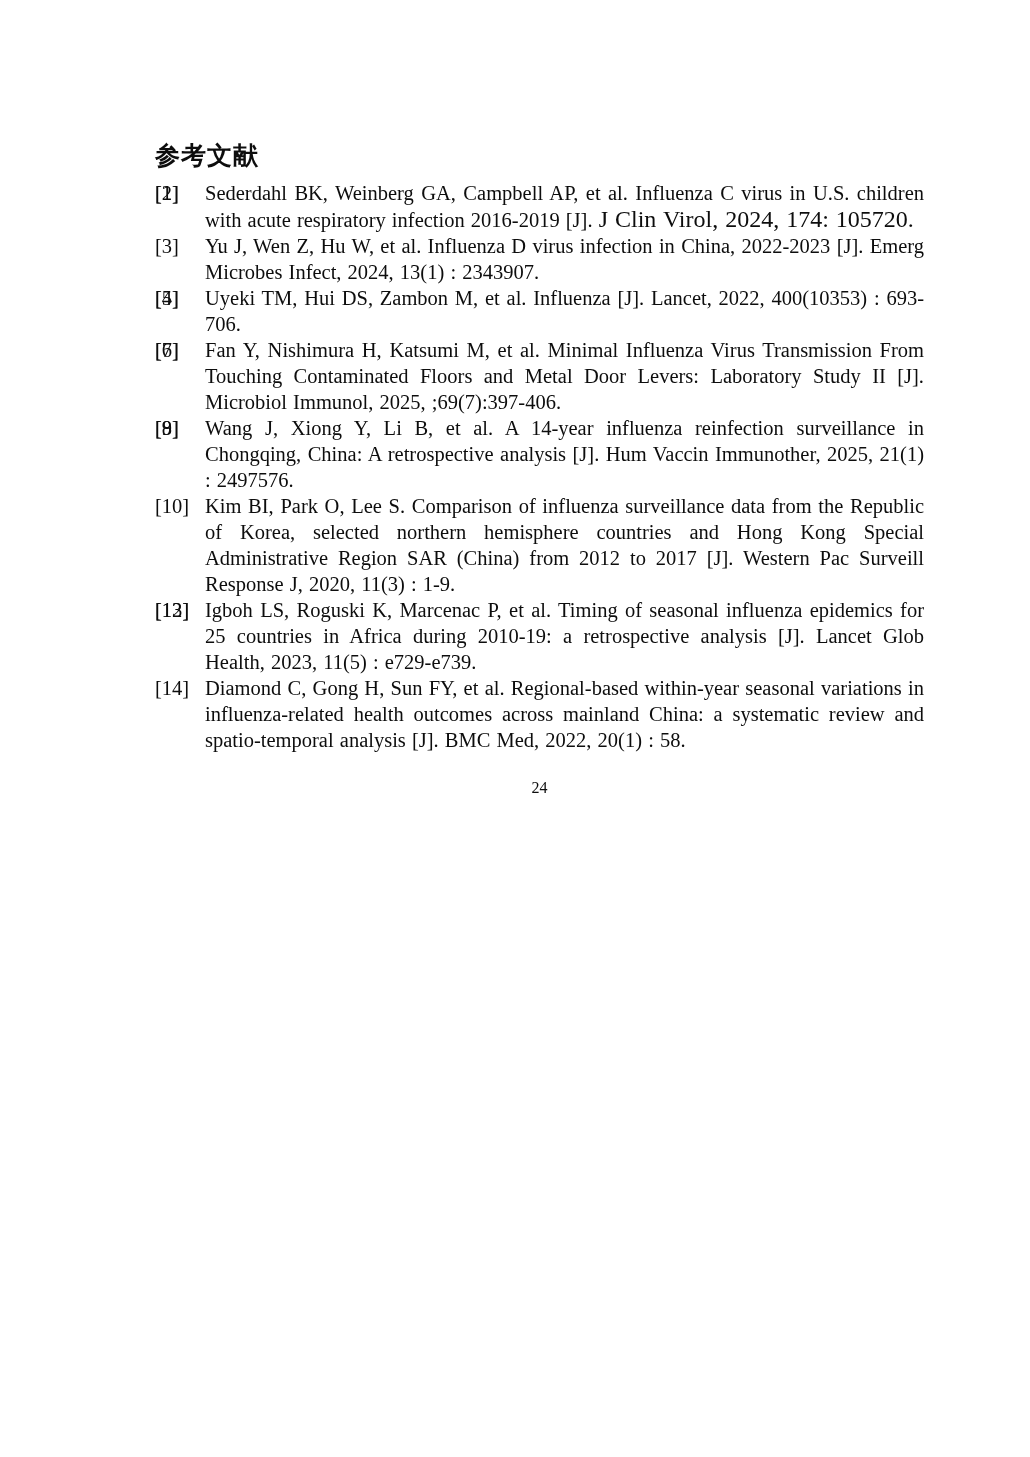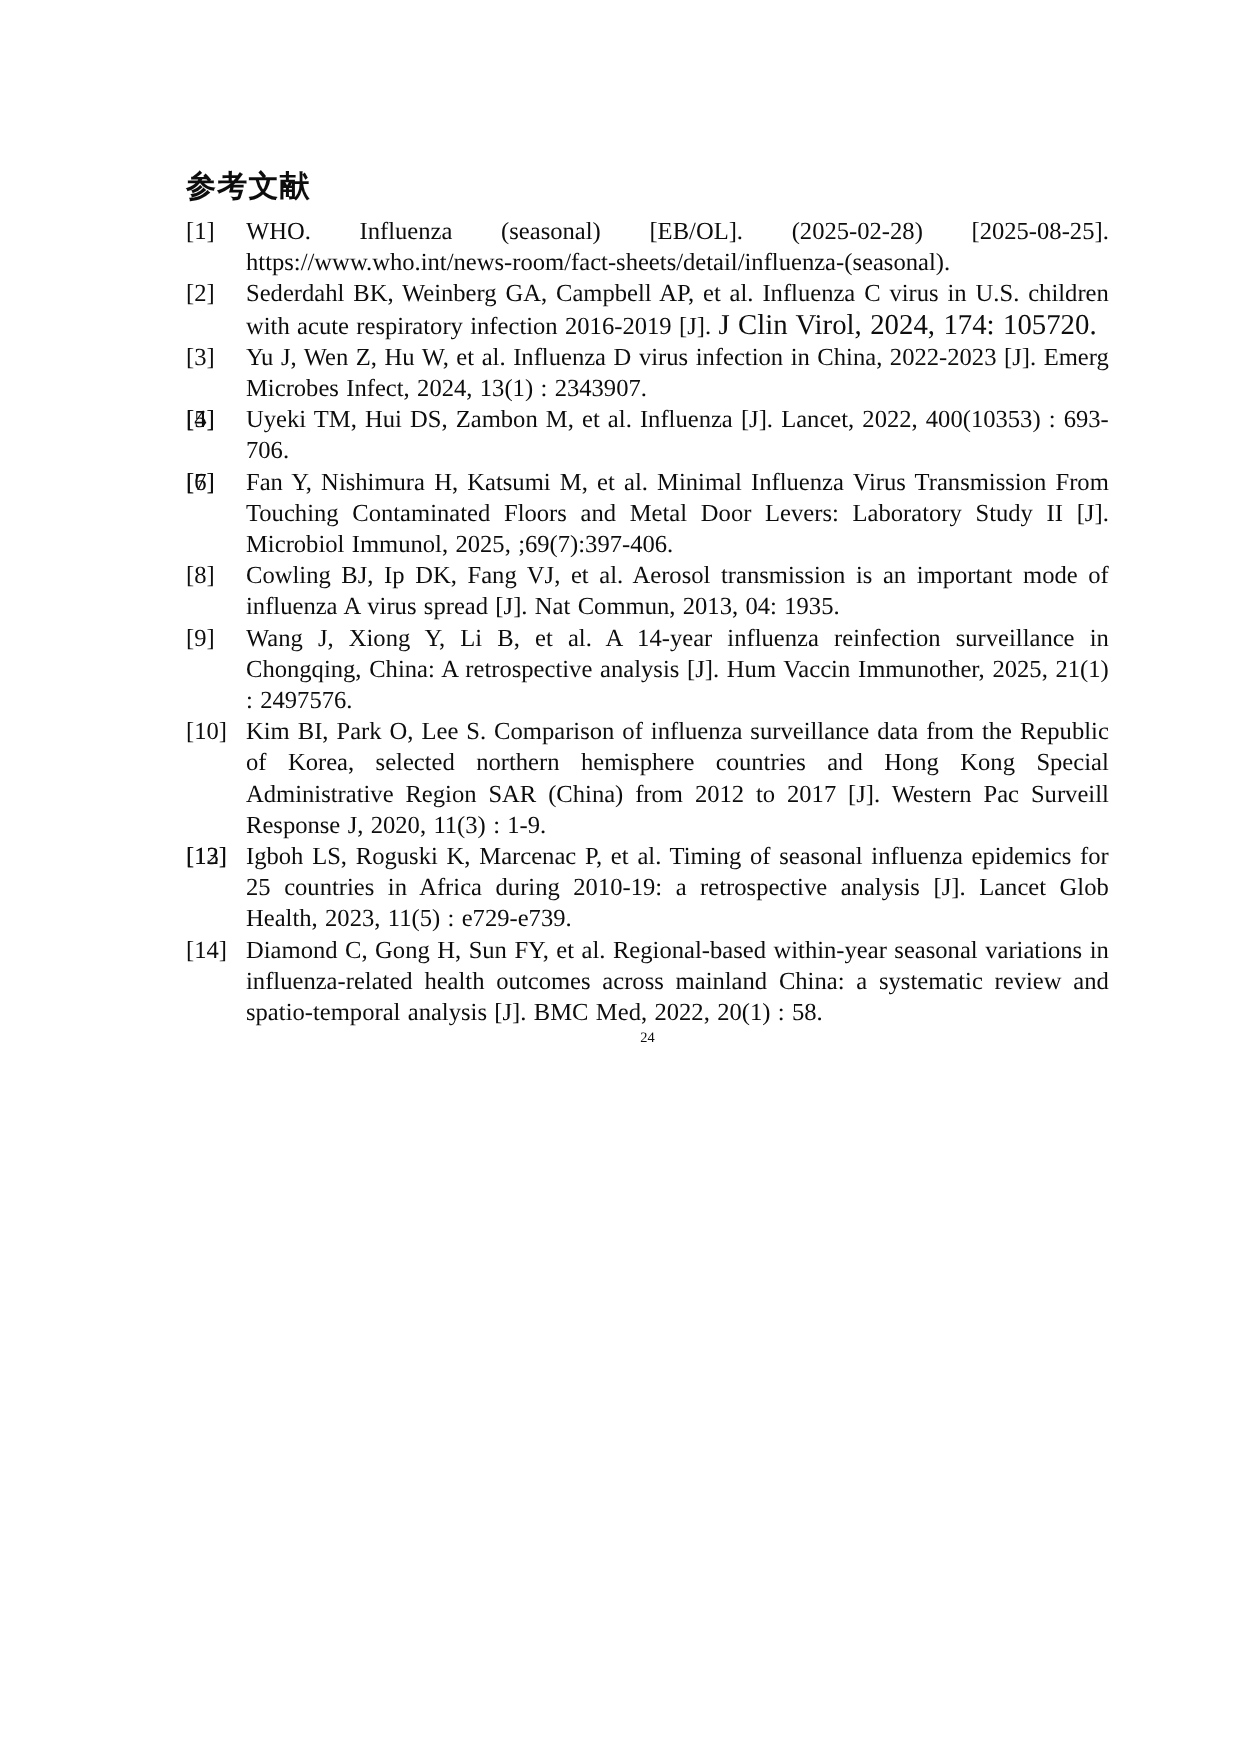--- a/index.html
+++ b/index.html
@@ -38,34 +38,35 @@
     position: absolute;
     left: 0;
     top: 0;
     text-align: left;
   }
   .large {
     font-size: 24px;
   }
   .pageno {
     text-align: center;
-    font-size: 12px;
+    font-size: 16px;
+    margin-top: 26px;
   }
 </style>
 </head>
 <body>
 
 <div class="content">
 
   <h1 class="doc-title">参考文献</h1>
 
   <div>
 
     <div class="ref">
-      <span class="num">[1]</span><span>WHO. Influenza (seasonal) [EB/OL]. (2025-02-28) [2025-08-25]. https://www.who.int/news-room/fact-sheets/detail/influenza-(seasonal).</span>
+      <span class="num">[1]</span>
     </div>
 
     <div class="ref">
       <span class="num">[2]</span><span>Sederdahl BK, Weinberg GA, Campbell AP, et al. Influenza C virus in U.S. children with acute respiratory infection 2016-2019 [J]. </span><span class="large">J Clin Virol, 2024, 174: 105720.</span>
     </div>
 
     <div class="ref">
       <span class="num">[3]</span><span>Yu J, Wen Z, Hu W, et al. Influenza D virus infection in China, 2022-2023 [J]. Emerg Microbes Infect, 2024, 13(1) : 2343907.</span>
     </div>
 
@@ -79,21 +80,21 @@
 
     <div class="ref">
       <span class="num">[6]</span>
     </div>
 
     <div class="ref">
       <span class="num">[7]</span><span>Fan Y, Nishimura H, Katsumi M, et al. Minimal Influenza Virus Transmission From Touching Contaminated Floors and Metal Door Levers: Laboratory Study II [J]. Microbiol Immunol, 2025, ;69(7):397-406.</span>
     </div>
 
     <div class="ref">
-      <span class="num">[8]</span><span>Cowling BJ, Ip DK, Fang VJ, et al. Aerosol transmission is an important mode of influenza A virus spread [J]. Nat Commun, 2013, 04: 1935.</span>
+      <span class="num">[8]</span>
     </div>
 
     <div class="ref">
       <span class="num">[9]</span><span>Wang J, Xiong Y, Li B, et al. A 14-year influenza reinfection surveillance in Chongqing, China: A retrospective analysis [J]. Hum Vaccin Immunother, 2025, 21(1) : 2497576.</span>
     </div>
 
 
     <div class="ref">
       <span class="num">[10]</span><span>Kim BI, Park O, Lee S. Comparison of influenza surveillance data from the Republic of Korea, selected northern hemisphere countries and Hong Kong Special Administrative Region SAR (China) from 2012 to 2017 [J]. Western Pac Surveill Response J, 2020, 11(3) : 1-9.</span>
     </div>

